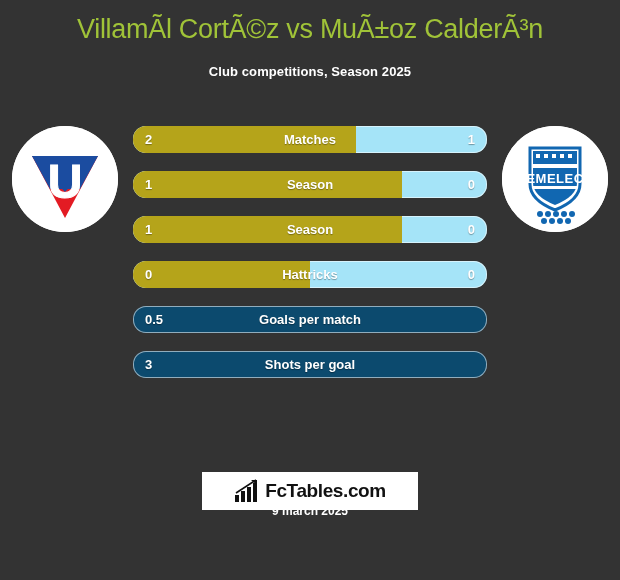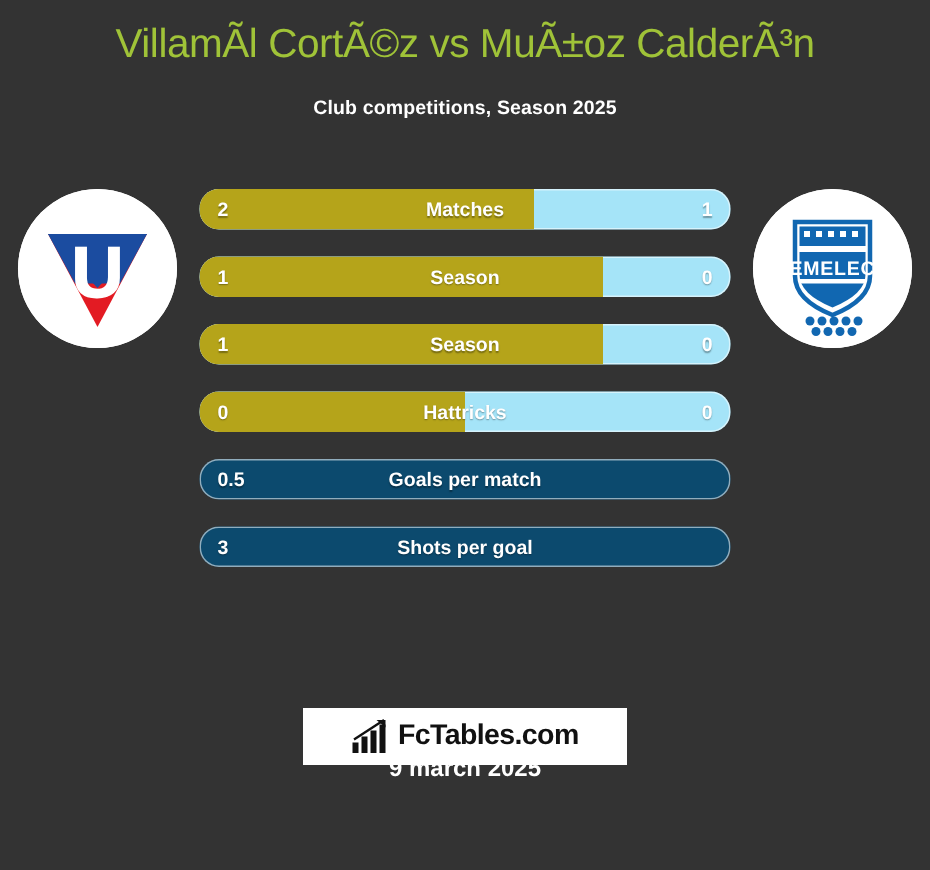--- a/index.html
+++ b/index.html
@@ -142,21 +142,21 @@
     font-weight: bold;
     letter-spacing: -0.4px;
   }
   .date {
     position: absolute;
     top: 504px;
     left: 0;
     width: 620px;
     text-align: center;
     color: #ffffff;
-    font-size: 16px;
+    font-size: 12px;
     font-weight: bold;
   }
 </style>
 </head>
 <body>
 
 <div class="page">
 
   <div class="title">VillamÃ­l CortÃ©z vs MuÃ±oz CalderÃ³n</div>
   <div class="subtitle">Club competitions, Season 2025</div>

